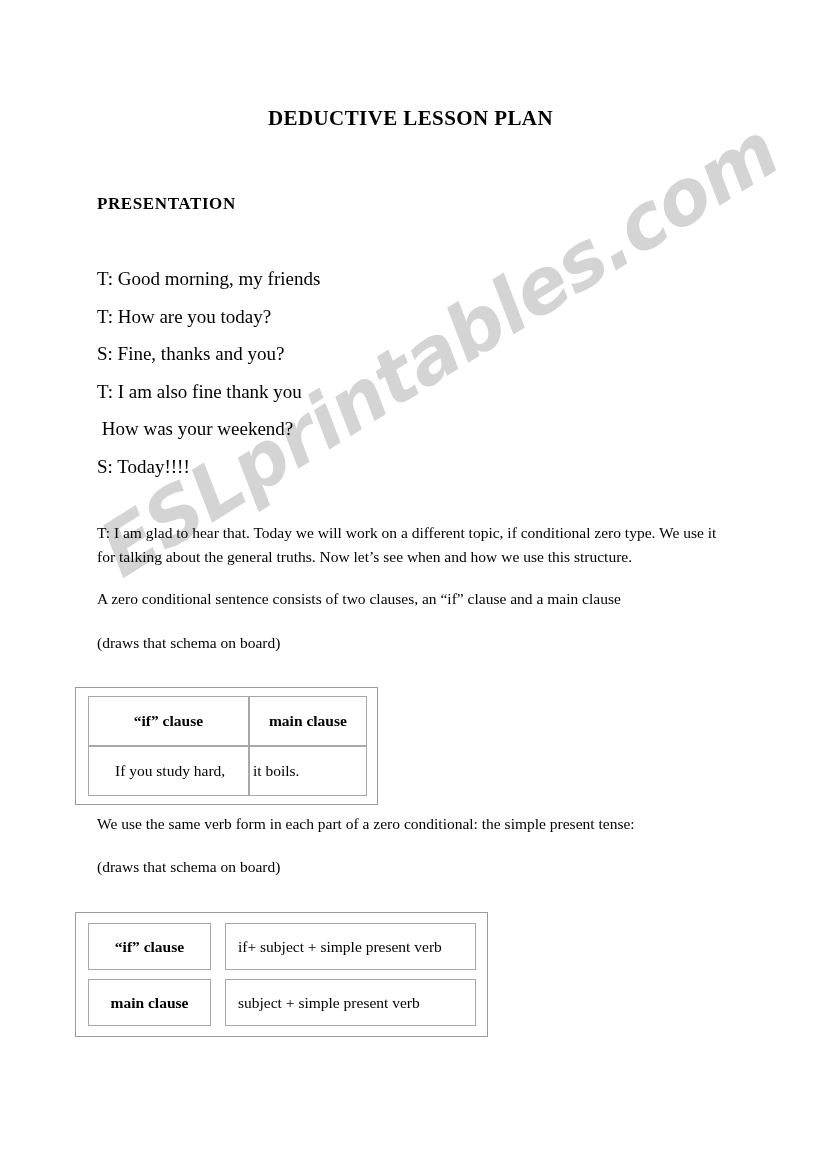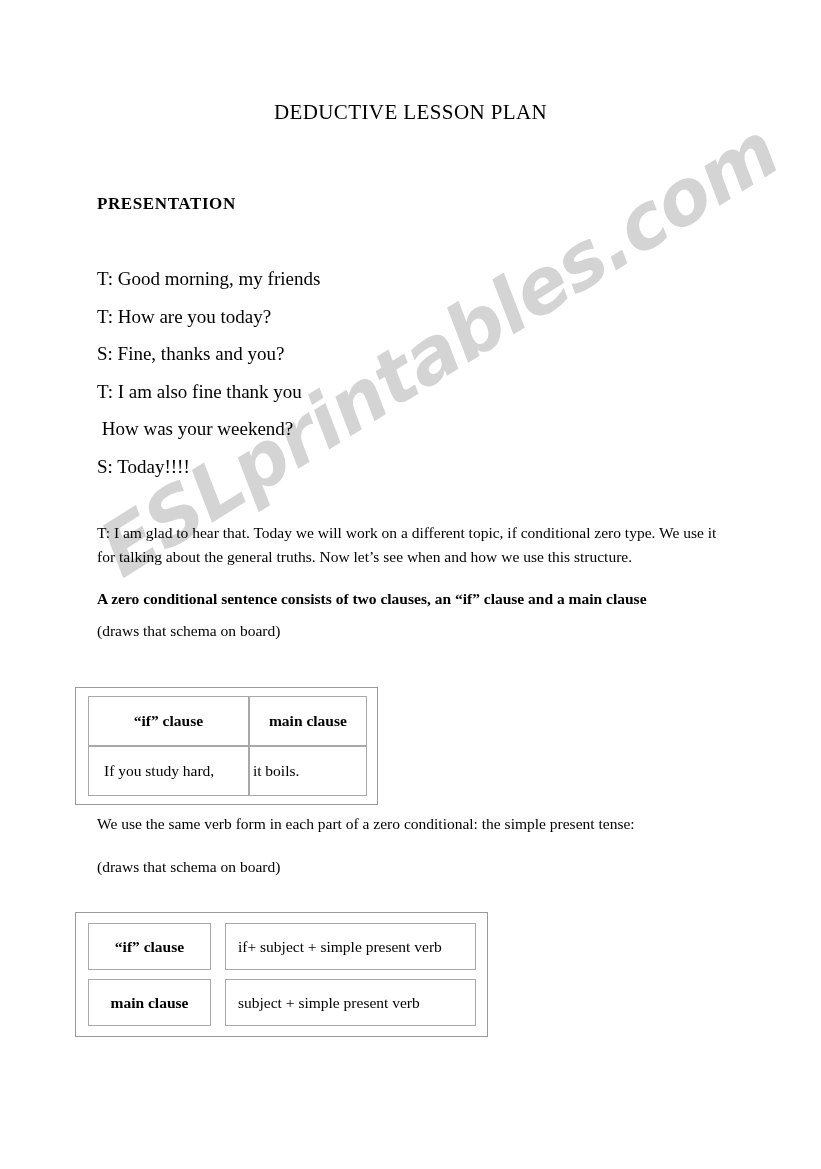--- a/index.html
+++ b/index.html
@@ -48,25 +48,25 @@
     position: absolute;
     left: 0; top: 0;
     width: 821px;
     height: 1169px;
     z-index: 10;
   }
 
   #doc-title {
     position: absolute;
     left: 0;
-    top: 100px;
+    top: 106px;
     width: 821px;
     text-align: center;
     font-size: 21px;
-    font-weight: normal;
+    font-weight: bold;
     letter-spacing: 0.4px;
   }
 
   #section-heading {
     position: absolute;
     left: 97px;
     top: 194px;
     font-size: 17px;
     font-weight: bold;
     letter-spacing: 0.6px;
@@ -88,21 +88,21 @@
     position: absolute;
     left: 97px;
     top: 521px;
     width: 625px;
   }
   .body-para {
     font-size: 15.5px;
     line-height: 23.5px;
     margin: 0 0 19px 0;
   }
-  .body-para.tight { margin-bottom: 8px; font-weight: bold; }
+  .body-para.tight { margin-bottom: 20px; }
 
   
   #schema-table-1 {
     position: absolute;
     left: 75px;
     top: 687px;
     width: 303px;
     height: 118px;
     border: 1px solid #9a9a9a;
     box-sizing: border-box;
@@ -127,21 +127,21 @@
     width: 162px;
     justify-content: center;
   }
   #schema-table-1 .cell.c2 {
     width: 119px;
     justify-content: center;
   }
   #schema-table-1 .cell.d1 {
     width: 162px;
     justify-content: flex-start;
-    padding-left: 15px;
+    padding-left: 26px;
   }
   #schema-table-1 .cell.d2 {
     width: 119px;
     justify-content: flex-start;
     padding-left: 3px;
   }
   #schema-table-1 .bold { font-weight: bold; }
 
   
   #schema-table-2 {

